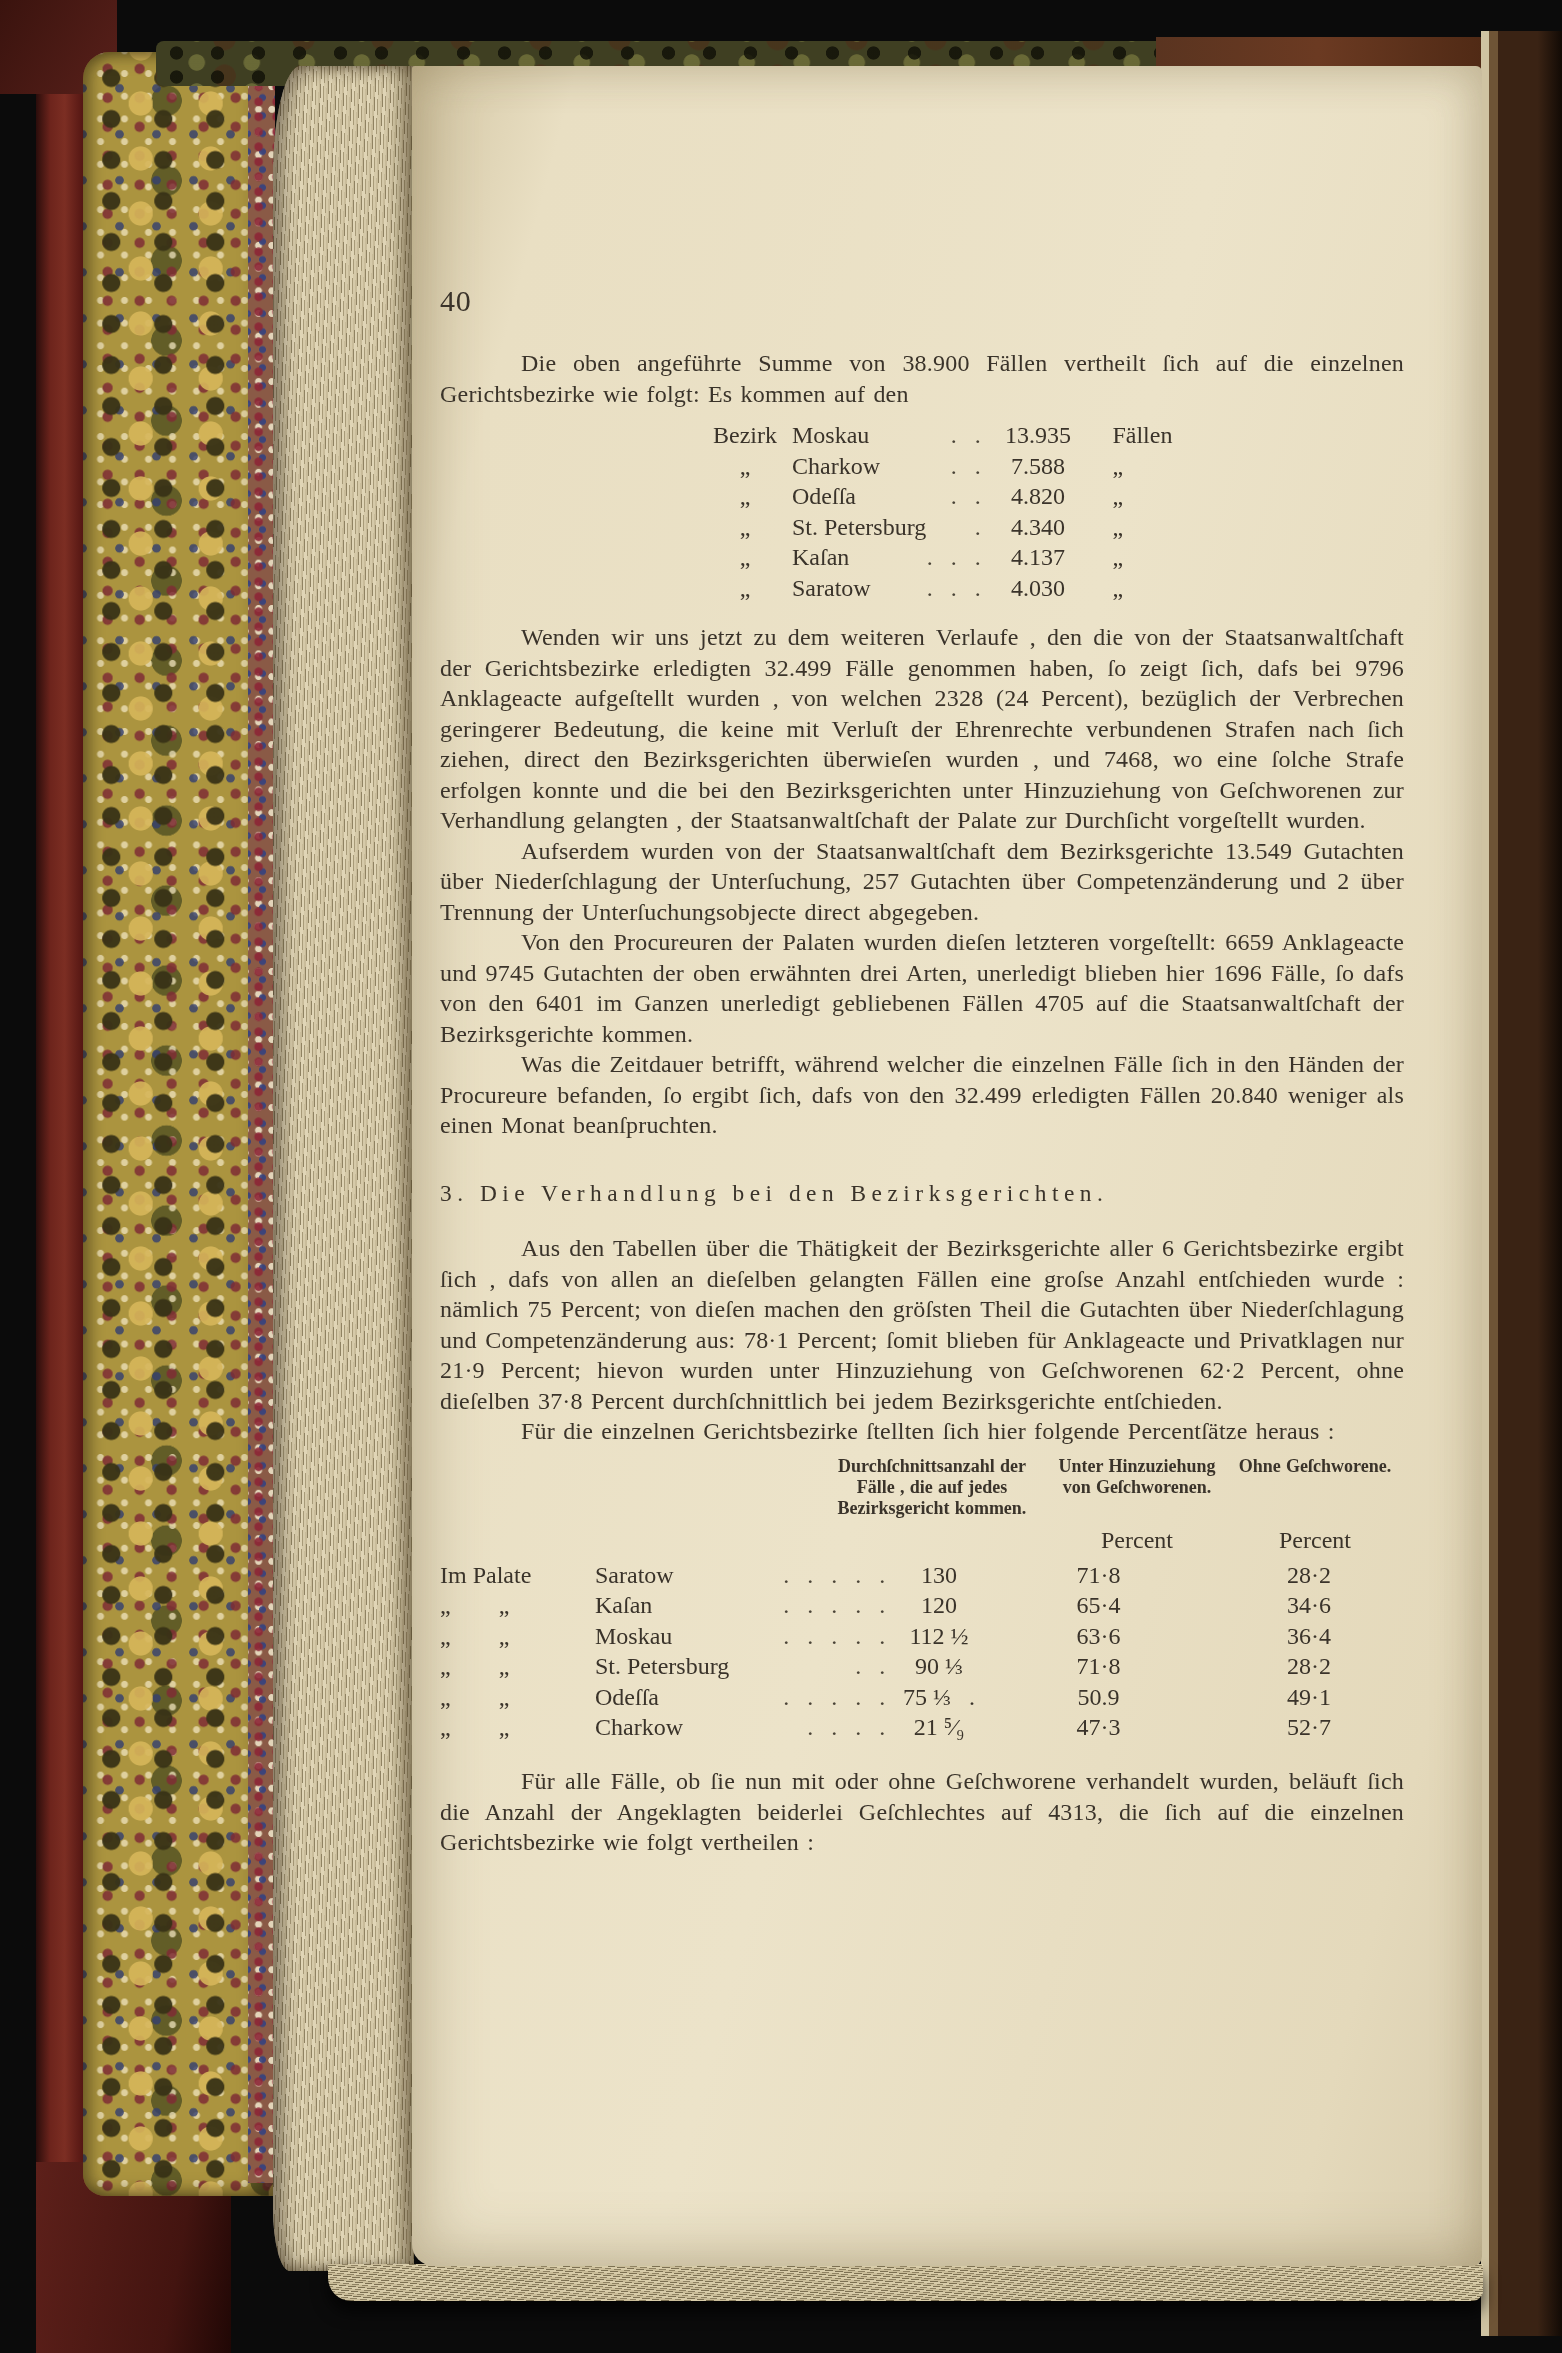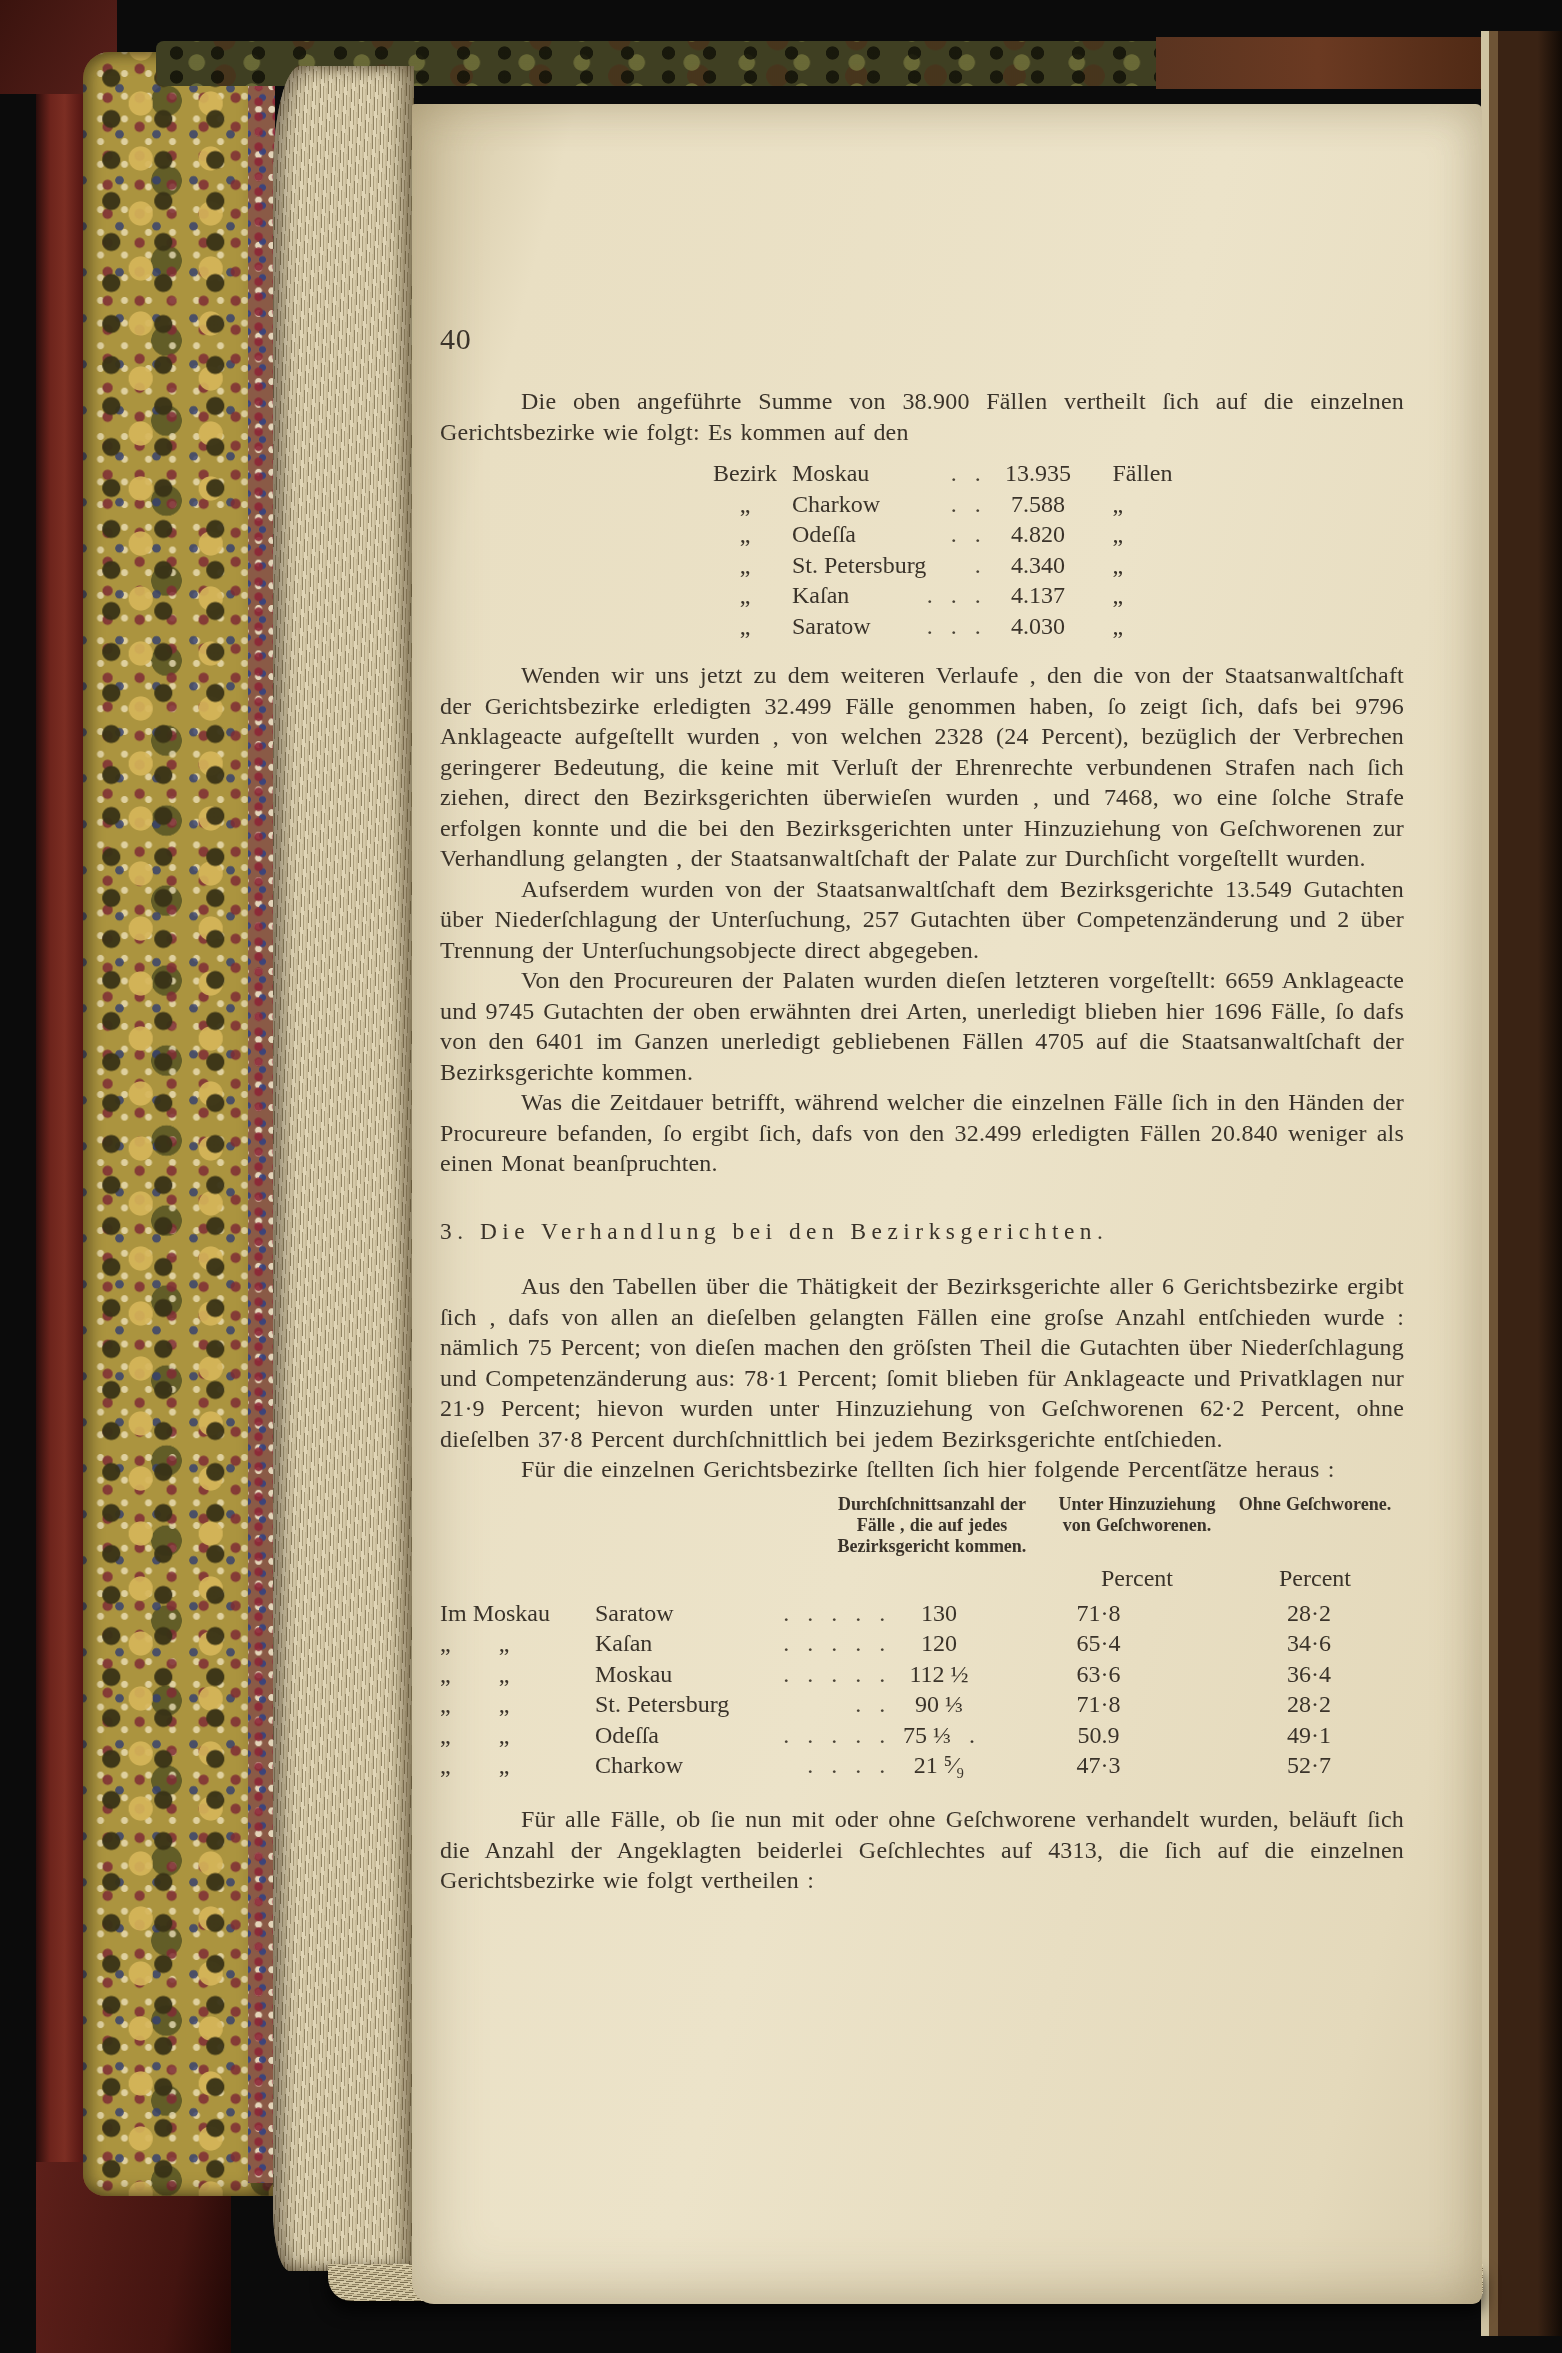--- a/index.html
+++ b/index.html
@@ -82,21 +82,20 @@
 
   
   .page{
     position:absolute;left:412px;top:66px;width:1070px;height:2200px;
     background:linear-gradient(105deg,#d3c6a4,#e9dfc3 10%,#ece3c9 50%,#e4d9bb 88%,#d9cdae);
     border-radius:3.1px 6.2px 9.4px 22px;
     box-shadow:inset 20.3px -15.6px 55px rgba(120,100,60,.28), inset -14px 7.8px 39px rgba(120,100,60,.22);
     color:#3a332a;
     box-sizing:border-box;
     padding:223px 78px 0 28px;
-    margin-top:38px;
   }
   .page-head{position:relative;height:37px;margin-bottom:22px;}
   .page-num{position:absolute;left:0;top:-4.7px;font-size:30px;letter-spacing:0.8px;}
   .run-title{text-align:center;font-size:21px;font-weight:bold;letter-spacing:0.5px;padding-top:4.7px;color:#3d362c;}
 
   .para{font-size:24px;line-height:30.5px;text-align:justify;margin:0;word-spacing:2px;letter-spacing:0.2px;}
   .indent{text-indent:81px;}
 
   
   .t1{margin:11px 0 19px 258px;font-size:24px;line-height:30.5px;}
@@ -223,21 +222,21 @@
       </div>
       <div class="t2-percent">
         <div></div>
         <div></div>
         <div>Percent</div>
         <div>Percent</div>
       </div>
 
       <div class="t2-rows">
         <div class="t2-row">
-          <span class="t2-pre">Im Moskau</span>
+          <span class="t2-pre">Im Palate</span>
           <span class="t2-namedots">
               <span>Saratow</span>
               <span class="t2-dots">.   .   .   .   .</span>
             </span>
           <span class="t2-avg">130</span>
           <span class="t2-v">71·8</span>
           <span class="t2-v">28·2</span>
         </div>
         <div class="t2-row">
           <span class="t2-pre">„        „</span>

